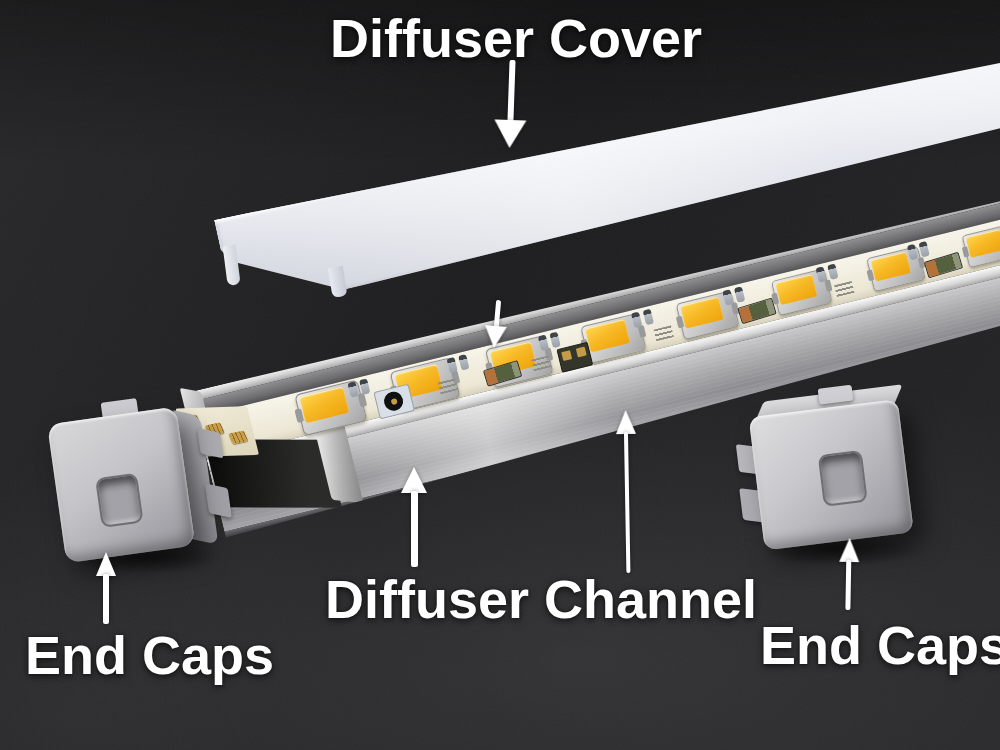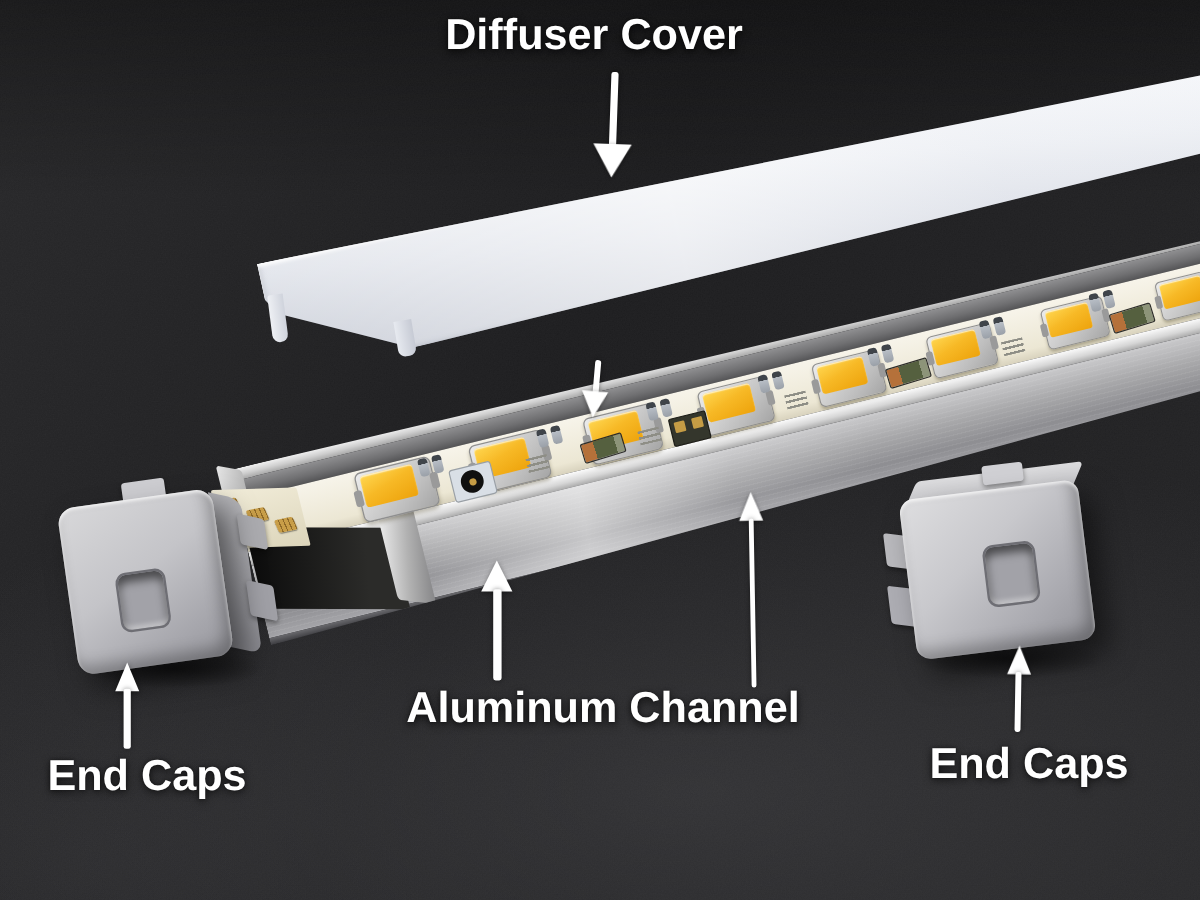--- a/index.html
+++ b/index.html
@@ -10,21 +10,21 @@
       radial-gradient(700px 420px at 8% 96%, rgba(70,70,74,.22), rgba(0,0,0,0) 60%),
       linear-gradient(180deg, rgba(0,0,0,.38), rgba(0,0,0,0) 22%),
       linear-gradient(115deg, #28282a 0%, #1d1d1f 45%, #242426 100%);
     font-family:"Liberation Sans", sans-serif;
   }
   .noise{position:absolute;inset:0;opacity:.5;pointer-events:none;}
 
   
   .label{
     position:absolute;color:#fff;font-weight:700;text-align:center;
-    font-size:36px;line-height:1.05;letter-spacing:0;
+    font-size:54px;line-height:1.05;letter-spacing:0;
     text-shadow:0 2px 7px rgba(0,0,0,.7), 0 0 2px rgba(0,0,0,.5);
     z-index:20;white-space:nowrap;
   }
   .label.small{font-size:37px;}
   .arrow{position:absolute;z-index:20;}
   .shaft{position:absolute;background:#fff;border-radius:2px;box-shadow:0 0 4px rgba(0,0,0,.45);}
   .head{position:absolute;width:0;height:0;filter:drop-shadow(0 1px 2px rgba(0,0,0,.4));}
   .head.down{border-left:16px solid transparent;border-right:16px solid transparent;border-top:28px solid #fff;}
   .head.down.sm{border-left:11px solid transparent;border-right:11px solid transparent;border-top:22px solid #fff;}
   .head.up{border-left:13px solid transparent;border-right:13px solid transparent;border-bottom:26px solid #fff;}
@@ -261,21 +261,21 @@
   <div class="arrow" style="left:495px;top:60px;width:32px;height:90px;transform:rotate(2deg);">
     <div class="shaft" style="left:13px;top:0;width:6px;height:62px;"></div>
     <div class="head down" style="left:0;top:60px;"></div>
   </div>
 
   <div class="arrow" style="left:482px;top:300px;width:28px;height:50px;transform:rotate(5deg);">
     <div class="shaft" style="left:12px;top:0;width:5px;height:28px;"></div>
     <div class="head down sm" style="left:3px;top:26px;"></div>
   </div>
 
-  <div class="label" style="left:325px;top:571px;width:355px;">Aluminum Channel</div>
+  <div class="label" style="left:325px;top:571px;width:355px;">Diffuser Channel</div>
   <div class="arrow" style="left:400px;top:467px;width:28px;height:100px;">
     <div class="head up" style="left:1px;top:0;"></div>
     <div class="shaft" style="left:11px;top:24px;width:7px;height:76px;"></div>
   </div>
   <div class="arrow" style="left:615px;top:410px;width:24px;height:163px;transform:rotate(-1deg);">
     <div class="head up sm" style="left:2px;top:0;"></div>
     <div class="shaft" style="left:10px;top:22px;width:4px;height:141px;"></div>
   </div>
 
   <div class="label" style="left:25px;top:627px;width:195px;">End Caps</div>

